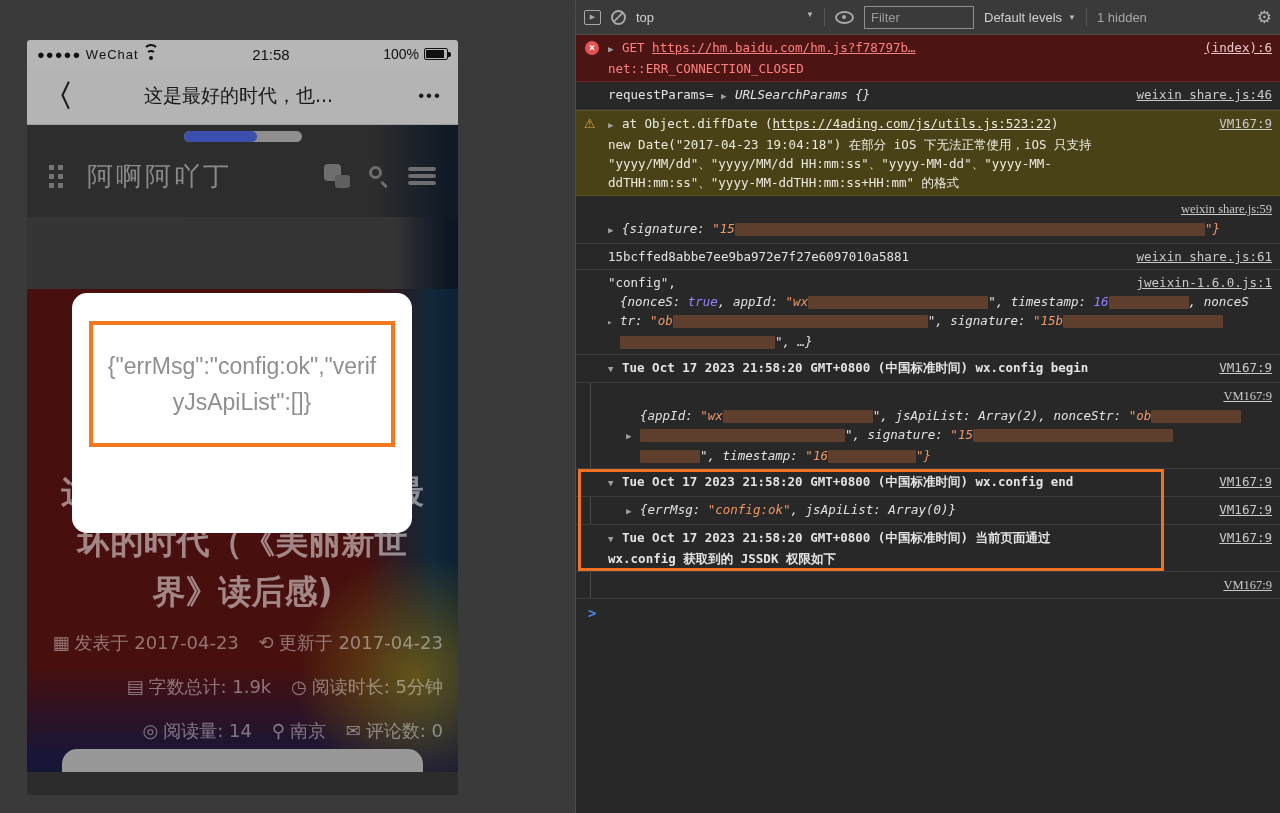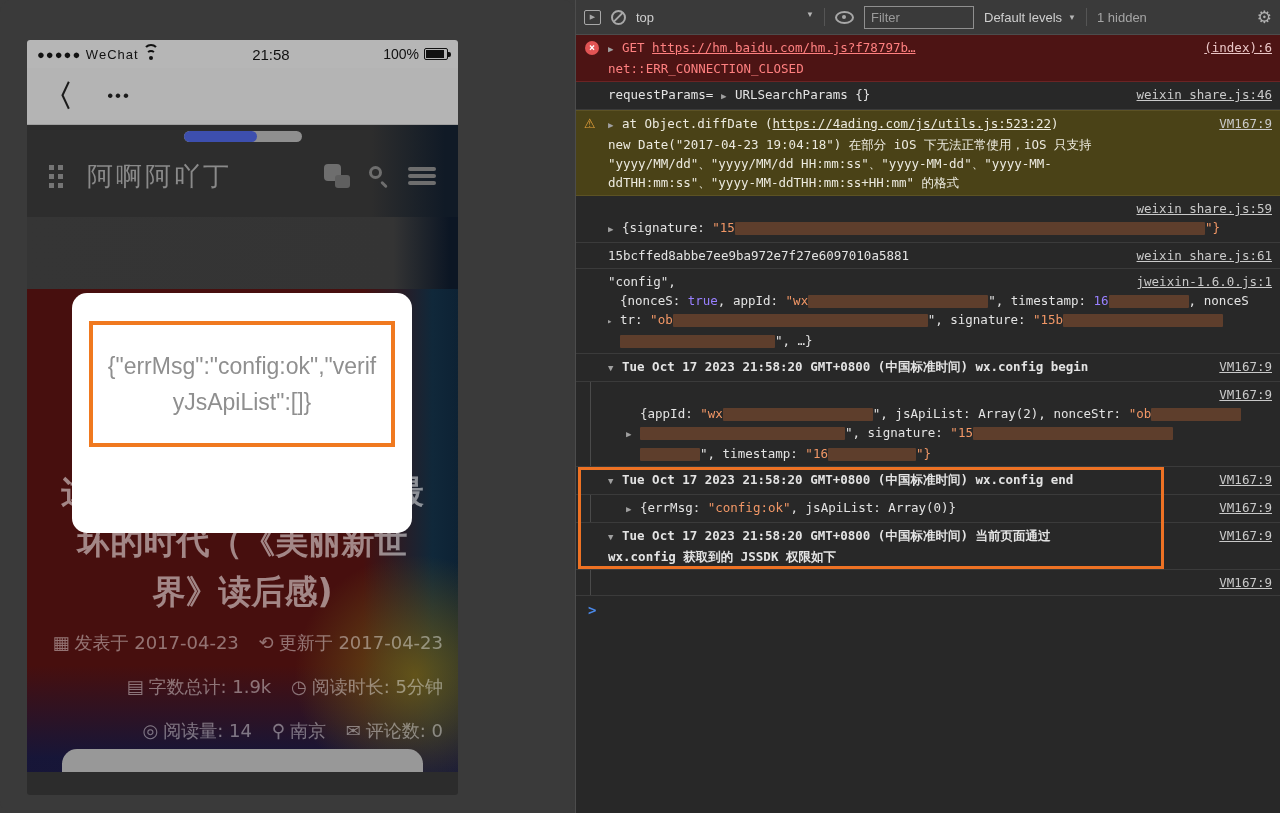--- a/index.html
+++ b/index.html
@@ -107,23 +107,23 @@
     color:#ddd; font-size:13px; padding:0 6px; font-family:"Liberation Sans", sans-serif; }
   .filter-input::placeholder { color:#9b9b9b; }
   .levels { display:flex; align-items:center; gap:6px; cursor:pointer; }
   .hidden-count { color:#a5a5a5; }
   .gear { margin-left:auto; font-size:17px; color:#b0b0b0; cursor:pointer; font-family:"DejaVu Sans", sans-serif; }
 
   .crow { position:relative; padding:3px 8px 3px 32px; line-height:19px; border-bottom:1px solid #3b3b3b; }
   .crow.first { border-top:none; }
   .src { float:right; margin-left:10px; color:#c9c9c9; text-decoration:underline; cursor:pointer; white-space:nowrap; }
   .srcline { text-align:right; line-height:19px; }
-  .srcline .src { float:none; }
+  .srcline .src { float:none;font-family:Liberation Serif, serif; }
   .tri { color:#a0a0a0; font-size:9px; margin-right:4px; cursor:pointer; display:inline-block; width:10px; }
-  .it { }
+  .it { font-style:italic; }
   .str { color:#f29766; }
   .kw { color:#9980ff; }
   .bold { font-weight:bold; }
   .redact { display:inline-block; height:13px; background:#5e3e2c; border-radius:1px; vertical-align:middle; }
   .nowrap { white-space:nowrap; overflow:hidden; }
 
   .row-error { background:#4d1414; border-top:1px solid #6b2424; border-bottom:1px solid #6b2424; color:#ff8080; }
   .row-error .src { color:#eac6c6; }
   .row-error .url { color:#ff8080; text-decoration:underline; cursor:pointer; }
   .err-badge { position:absolute; left:9px; top:6px; width:14px; height:14px; border-radius:50%;
@@ -164,20 +164,21 @@
         <span class="sb-right">
           <span>100%</span>
           <span class="battery">
               <i></i>
             </span>
         </span>
       </div>
 
       <div class="navbar">
         <span class="back">〈</span>
+        <span class="navtitle">这是最好的时代，也...</span>
         <span class="more">•••</span>
       </div>
 
       <div class="webview">
         <div class="blockA"></div>
         <div class="blockB"></div>
         <div class="blockC"></div>
 
         <div class="progress-pill">
             <i></i>

